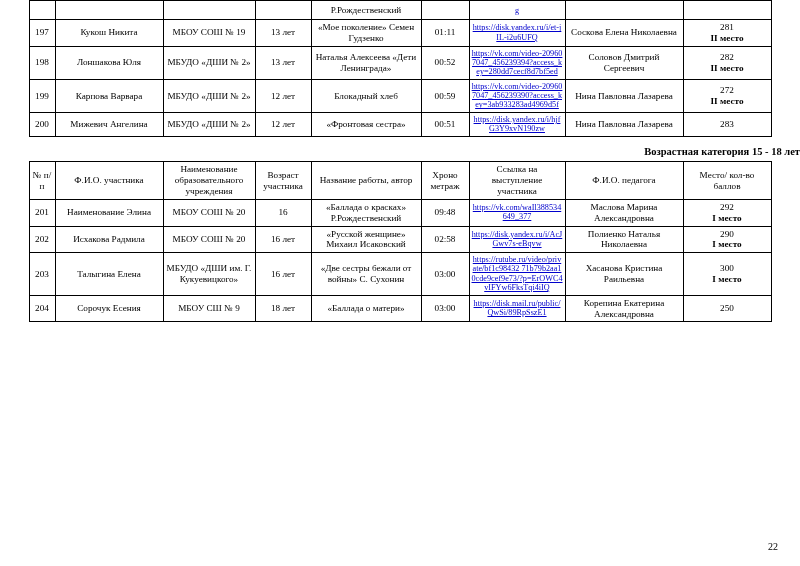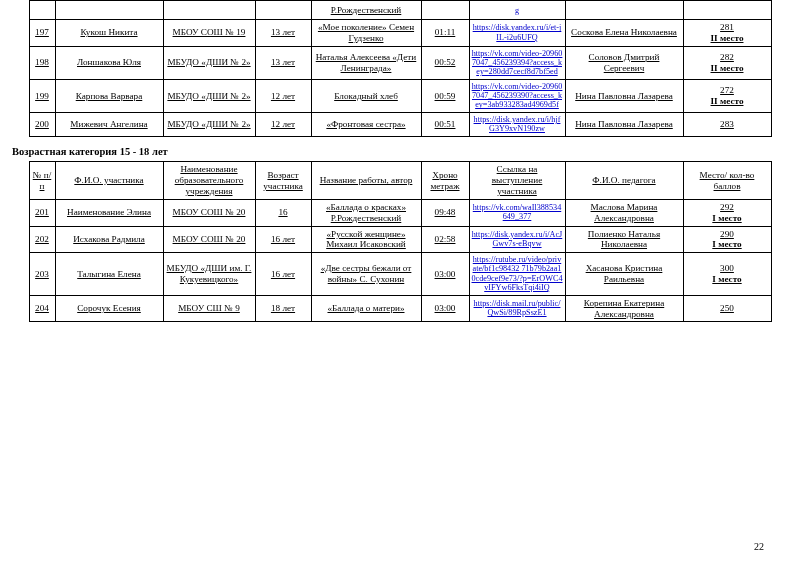--- a/index.html
+++ b/index.html
@@ -19,21 +19,20 @@
     position: relative;
     width: 800px;
     height: 566px;
     padding: 0;
     box-sizing: border-box;
   }
   table.doc-table {
     border-collapse: collapse;
     table-layout: fixed;
     margin: 0 auto;
-    text-decoration: underline;
   }
   table.doc-table td, table.doc-table th {
     border: 1px solid #000000;
     vertical-align: middle;
     text-align: center;
     font-size: 9.2px;
     line-height: 1.18;
     padding: 2px 2px;
     word-wrap: break-word;
     overflow-wrap: break-word;
@@ -43,29 +42,29 @@
   .link {
     color: #0000cc;
     text-decoration: underline;
     font-size: 8.2px;
     line-height: 1.12;
     word-break: break-all;
     display: inline-block;
   }
   .link.nounder { text-decoration: none; }
   .section-title {
-    text-align: left;
+    text-align: right;
     font-weight: bold;
     font-size: 10.5px;
     margin: 9px 0 4px 12px;
   }
   .first-row-td { height: 14px; }
   .page-number {
     position: absolute;
-    right: 36px;
+    right: 22px;
     bottom: 14px;
     font-size: 10px;
   }
   .hdr td {
     font-size: 9px;
     font-weight: normal;
     line-height: 1.12;
     padding: 3px 2px;
   }
   .cell-name { font-size: 9.2px; }

